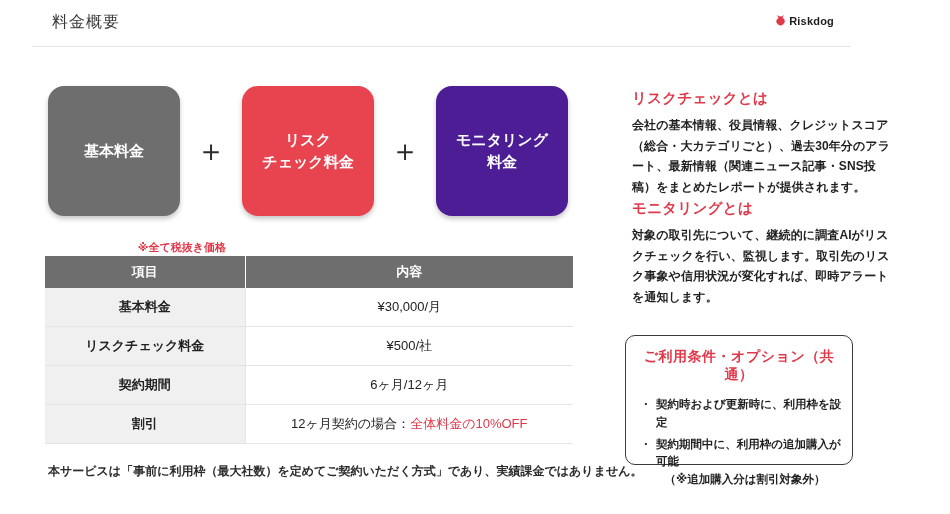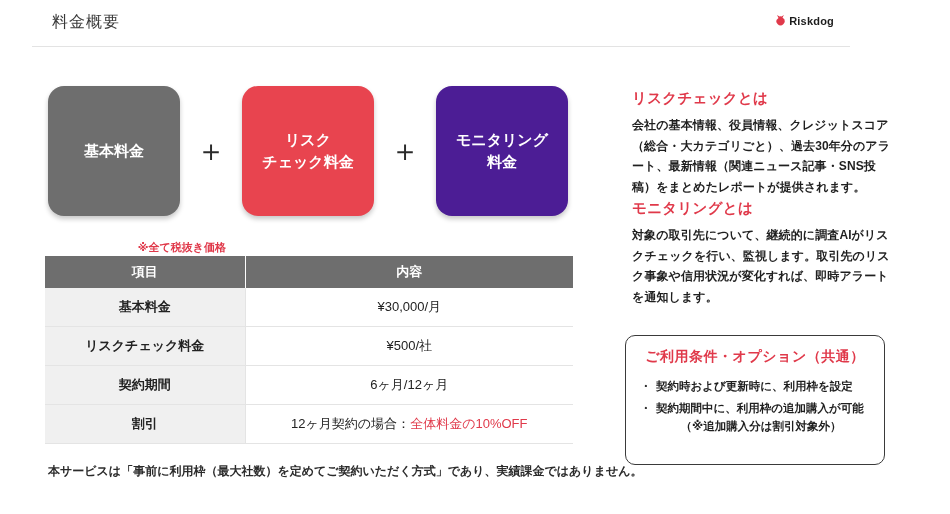--- a/index.html
+++ b/index.html
@@ -98,21 +98,21 @@
   .sec-body{
     font-size:12px;line-height:1.72;color:#1f1f1f;
     margin:0 0 16px 0;width:268px;font-weight:bold;
     letter-spacing:.1px;
   }
   .sec-1{position:absolute;left:12px;top:42px;}
   .sec-2{position:absolute;left:12px;top:152px;}
 
   .option-box{
     position:absolute;left:5px;top:288px;
-    width:260px;height:130px;
+    width:228px;height:130px;
     border:1px solid #3a3a3a;border-radius:10px;
     box-sizing:border-box;
     padding:12px 10px 12px 10px;
     background:#fff;
   }
   .option-title{
     font-size:14px;font-weight:bold;color:#e0394a;
     text-align:center;margin-bottom:12px;letter-spacing:.5px;
   }
   .option-list{list-style:none;margin:0;padding:0;}

